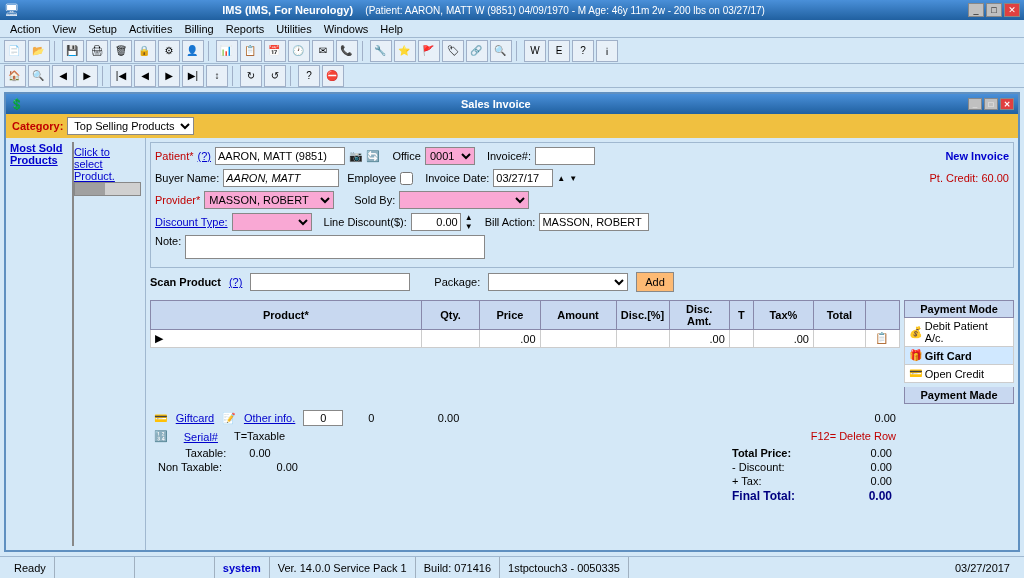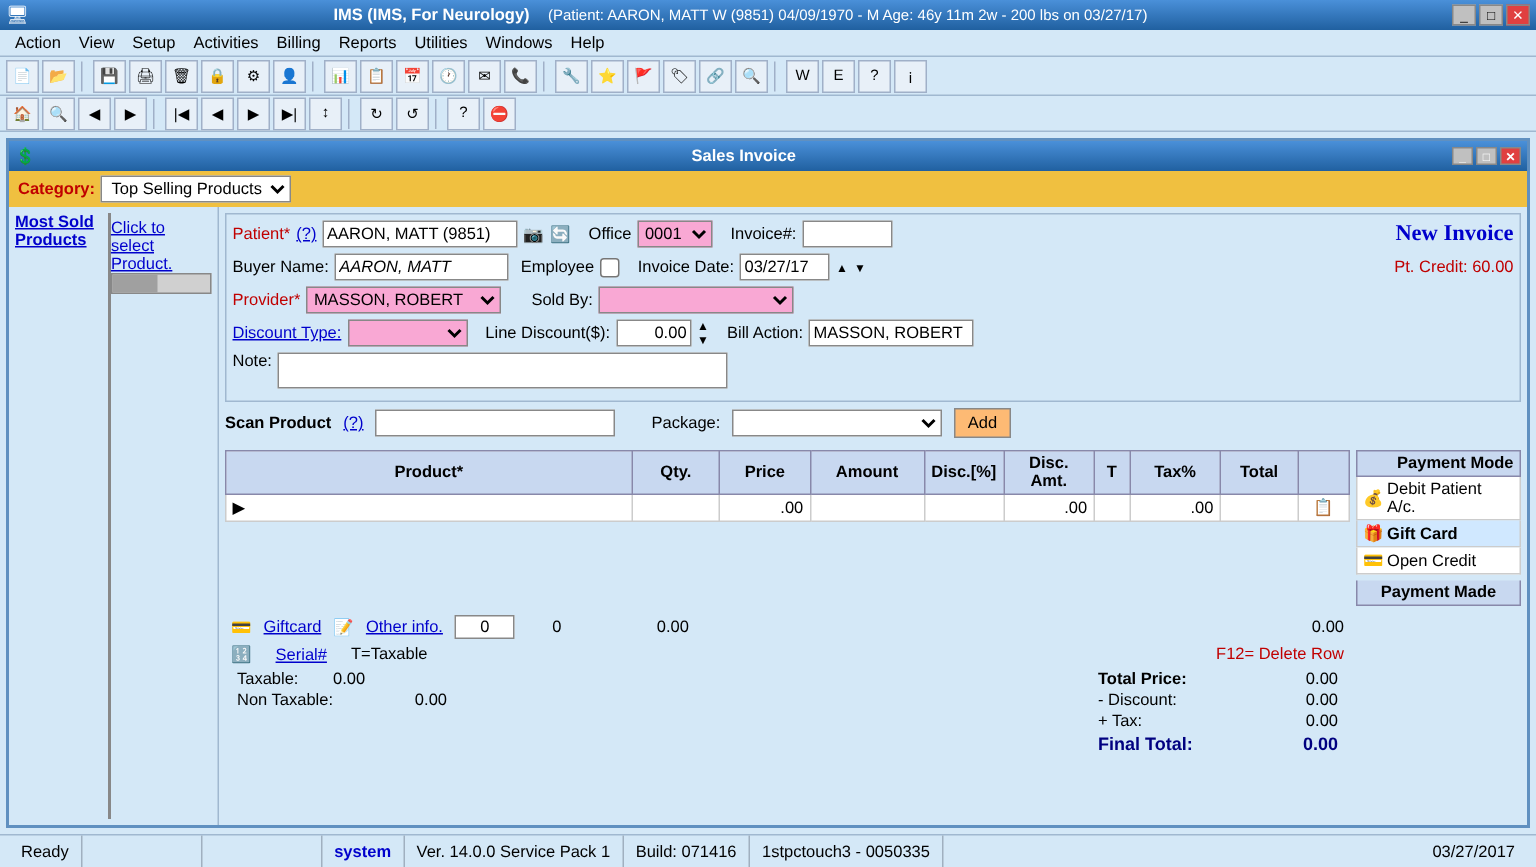--- a/index.html
+++ b/index.html
@@ -202,23 +202,22 @@
     }
     .form-select {
       height: 18px;
       border: 1px solid #888;
       background: #f9a8d4;
       font-size: 11px;
     }
     .new-invoice-label {
       color: #0000cc;
       font-weight: bold;
-      font-size: 15px;
+      font-size: 11px;
       margin-left: auto;
-      font-family: Liberation Serif, serif;
     }
     .pt-credit-label {
       color: #c00000;
       font-size: 11px;
       margin-left: auto;
       white-space: nowrap;
     }
 
     
     .scan-row {
@@ -295,21 +294,21 @@
       display: flex;
       flex-direction: column;
       gap: 0;
     }
     .payment-mode-title {
       background: #c8d8f0;
       border: 1px solid #8888aa;
       padding: 2px 4px;
       font-weight: bold;
       font-size: 11px;
-      text-align: right;
+      text-align: center;
     }
     .payment-mode-item {
       background: white;
       border: 1px solid #ccc;
       border-top: none;
       padding: 2px 4px;
       font-size: 11px;
       cursor: pointer;
       display: flex;
       align-items: center;
@@ -598,21 +597,21 @@
               </div>
               <div style="display:flex;gap:16px;padding:2px 4px;font-size:11px;">
                 <span style="color:#cc8800;">🔢</span>
                 <span class="totals-link">Serial#</span>
                 <span>T=Taxable</span>
                 <span style="margin-left:auto;font-size:11px;color:#c00000;">F12= Delete Row</span>
               </div>
 
               <div style="display:flex;justify-content:space-between;padding:2px 8px;font-size:11px;">
                 <div style="display:flex;flex-direction:column;gap:2px;min-width:140px;">
-                  <div style="display:flex;gap:23px;justify-content:flex-start;">
+                  <div style="display:flex;gap:23px;justify-content:center;">
                     <span>Taxable:</span>
                     <span>0.00</span>
                   </div>
                   <div style="display:flex;gap:8px;justify-content:space-between;">
                     <span>Non Taxable:</span>
                     <span>0.00</span>
                   </div>
                 </div>
                 <div style="display:flex;flex-direction:column;gap:2px;min-width:160px;">
                   <div style="display:flex;justify-content:space-between;">

